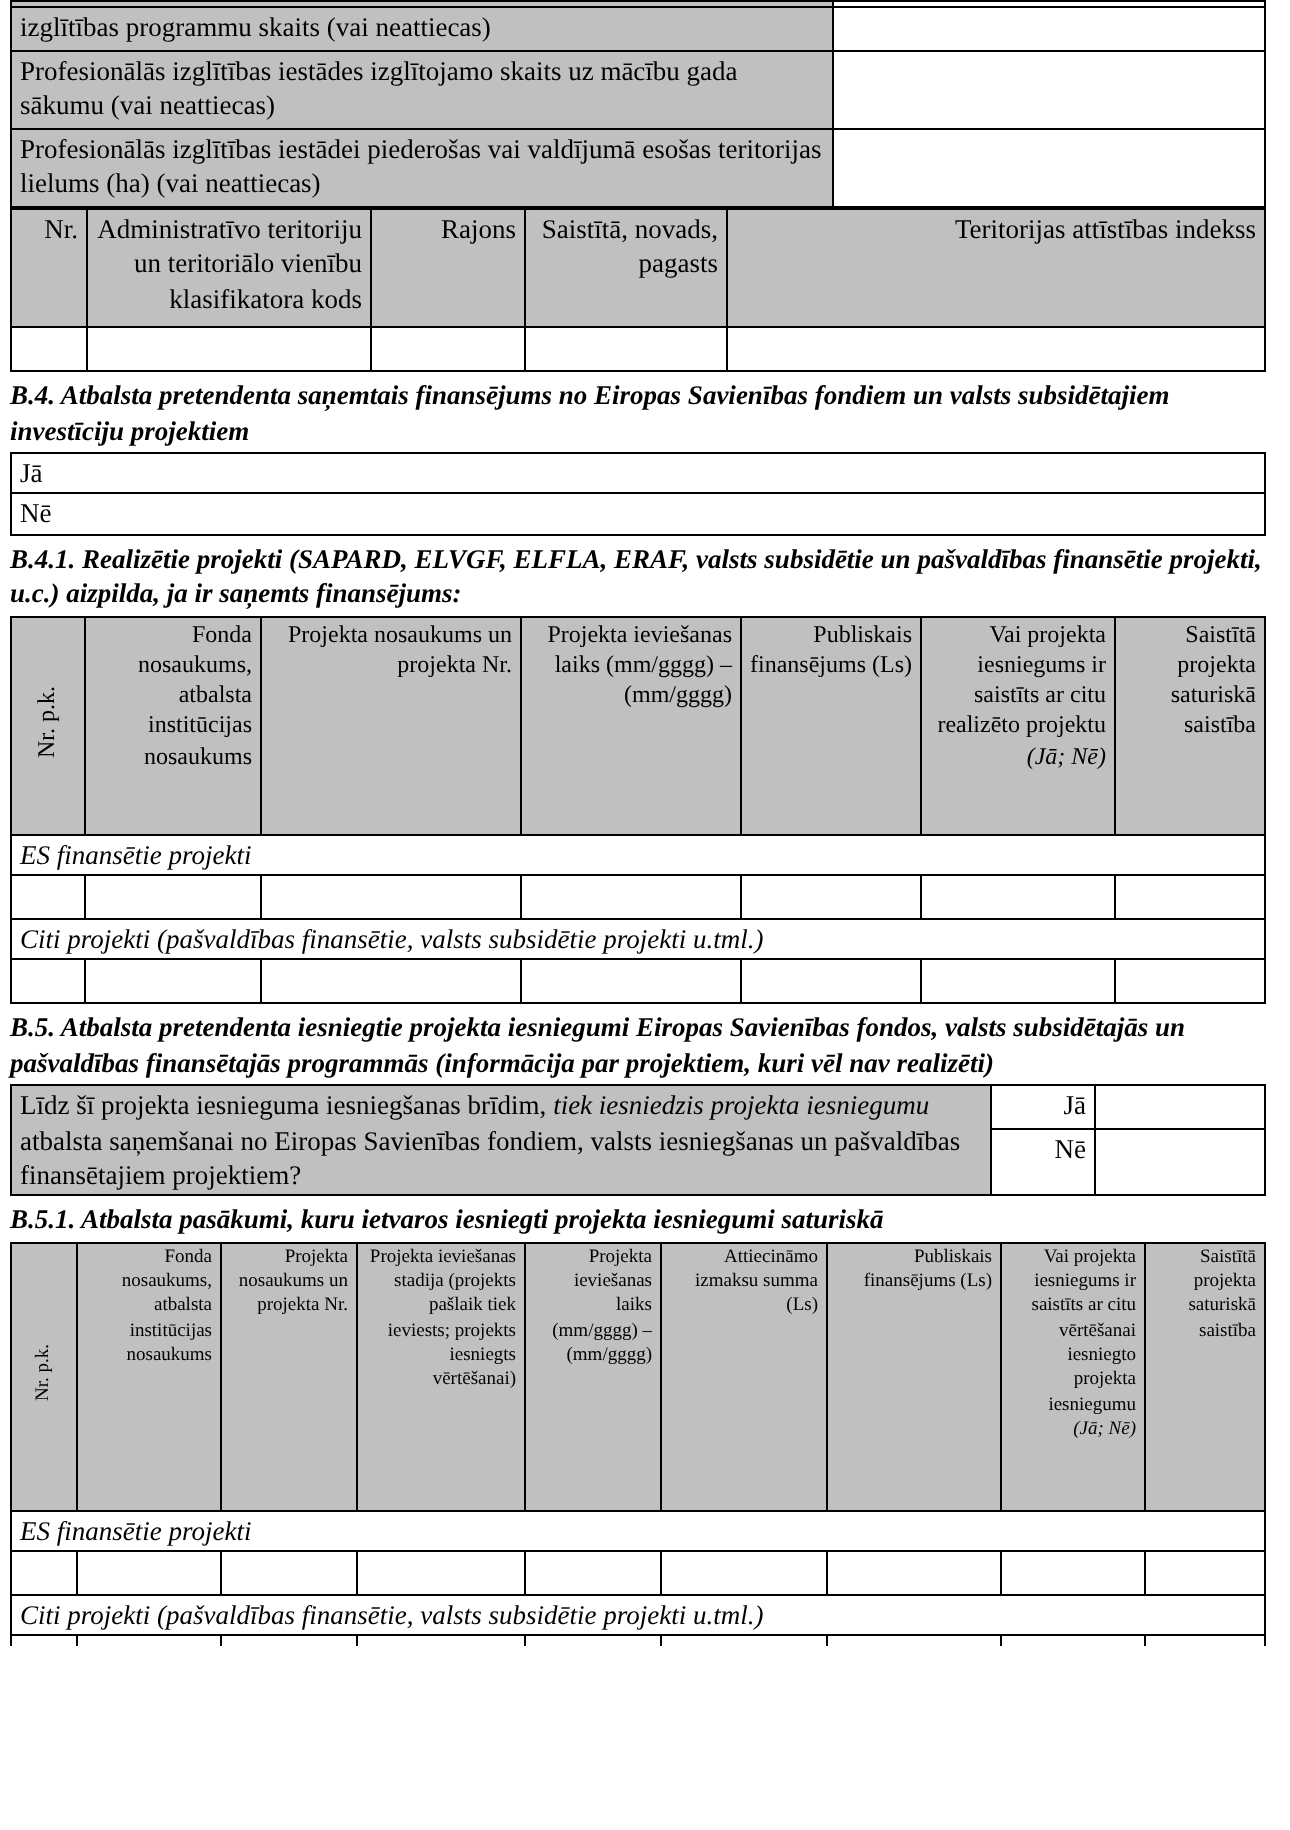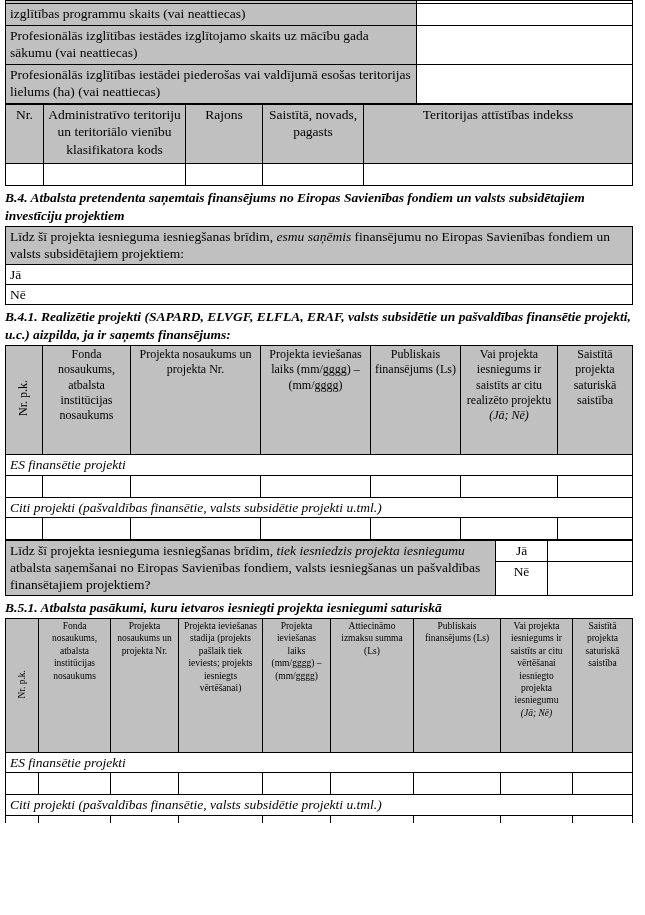--- a/index.html
+++ b/index.html
@@ -20,21 +20,21 @@
   }
   td {
     border: 1px solid #000;
     padding: 1px 4px;
     font-size: 13.5px;
     line-height: 1.28;
     vertical-align: top;
     overflow: hidden;
   }
   .grey { background: #c0c0c0; }
-  .ctr  { text-align: center; }
+  .ctr  { text-align: right; }
   .heading {
     width: 627px;
     margin: 3px 0 2px 5px;
     font-size: 13.5px;
     font-weight: bold;
     font-style: italic;
     line-height: 1.3;
   }
   .sliver td { height: 2px; padding: 0; }
   .h21 td { height: 19px; }
@@ -113,25 +113,20 @@
     </tr>
   </tbody>
     </table>
 
   <div class="heading">B.4. Atbalsta pretendenta saņemtais finansējums no Eiropas Savienības fondiem un valsts subsidētajiem investīciju projektiem</div>
   <table>
     <colgroup>
         <col style="width:627px">
       </colgroup>
     <tbody>
-        <tr>
-      <td class="grey stmt" style="height:34px">
-        <span>Līdz šī projekta iesnieguma iesniegšanas brīdim, </span><span class="italic">esmu saņēmis</span><span> finansējumu no Eiropas Savienības fondiem un valsts subsidētajiem projektiem:</span>
-      </td>
-    </tr>
     <tr>
       <td style="height:16px">Jā</td>
     </tr>
     <tr>
       <td style="height:16px">Nē</td>
     </tr>
   </tbody>
     </table>
 
   <div class="heading">B.4.1. Realizētie projekti (SAPARD, ELVGF, ELFLA, ERAF, valsts subsidētie un pašvaldības finansētie projekti, u.c.) aizpilda, ja ir saņemts finansējums:</div>
@@ -178,20 +173,21 @@
           <td></td>
       <td></td>
           <td></td>
       <td></td>
           <td></td>
       <td></td>
     </tr>
   </tbody>
     </table>
 
+  <div class="heading">B.5. Atbalsta pretendenta iesniegtie projekta iesniegumi Eiropas Savienības fondos, valsts subsidētajās un pašvaldības finansētajās programmās (informācija par projektiem, kuri vēl nav realizēti)</div>
   <table>
     <colgroup>
         <col style="width:490px">
         <col style="width:52px">
         <col style="width:85px">
       </colgroup>
     <tbody>
         <tr>
       <td class="grey stmt" rowspan="2">
         <span>Līdz šī projekta iesnieguma iesniegšanas brīdim, </span><span class="italic">tiek iesniedzis projekta iesniegumu</span><span> atbalsta saņemšanai no Eiropas Savienības fondiem, valsts iesniegšanas un pašvaldības finansētajiem projektiem?</span>

